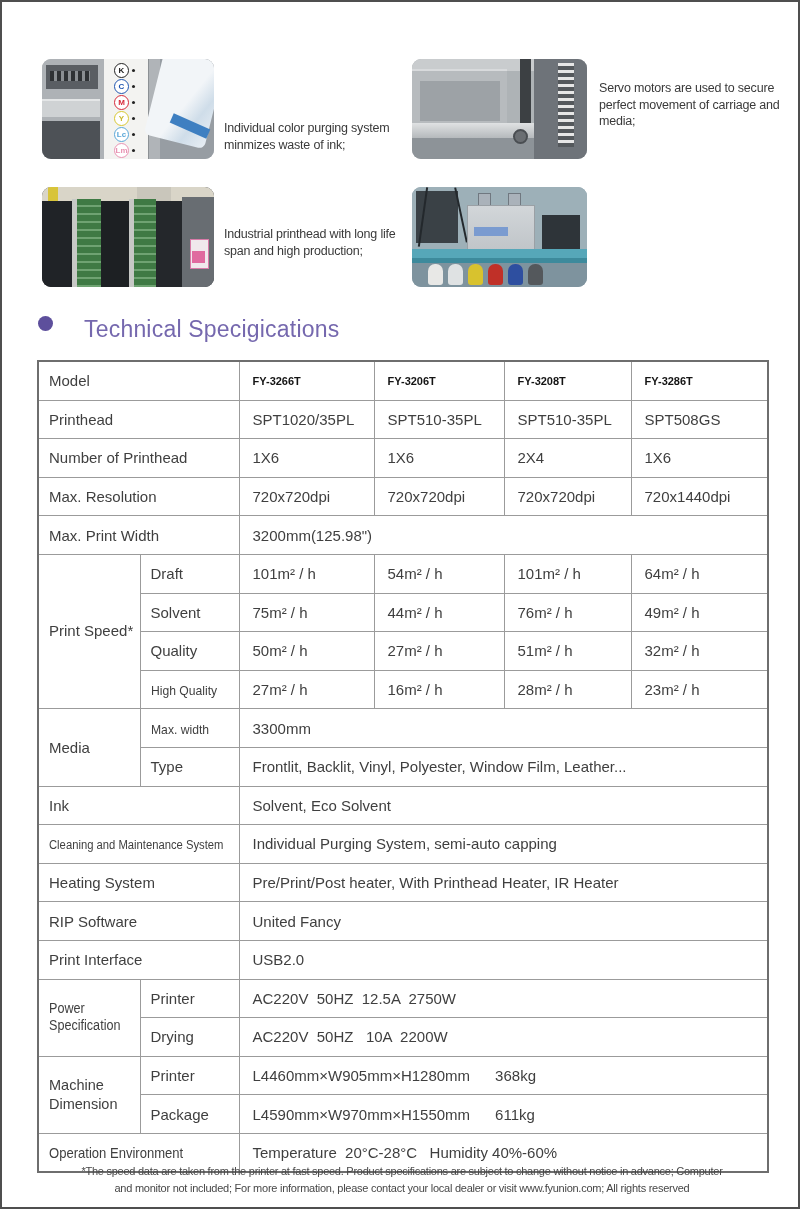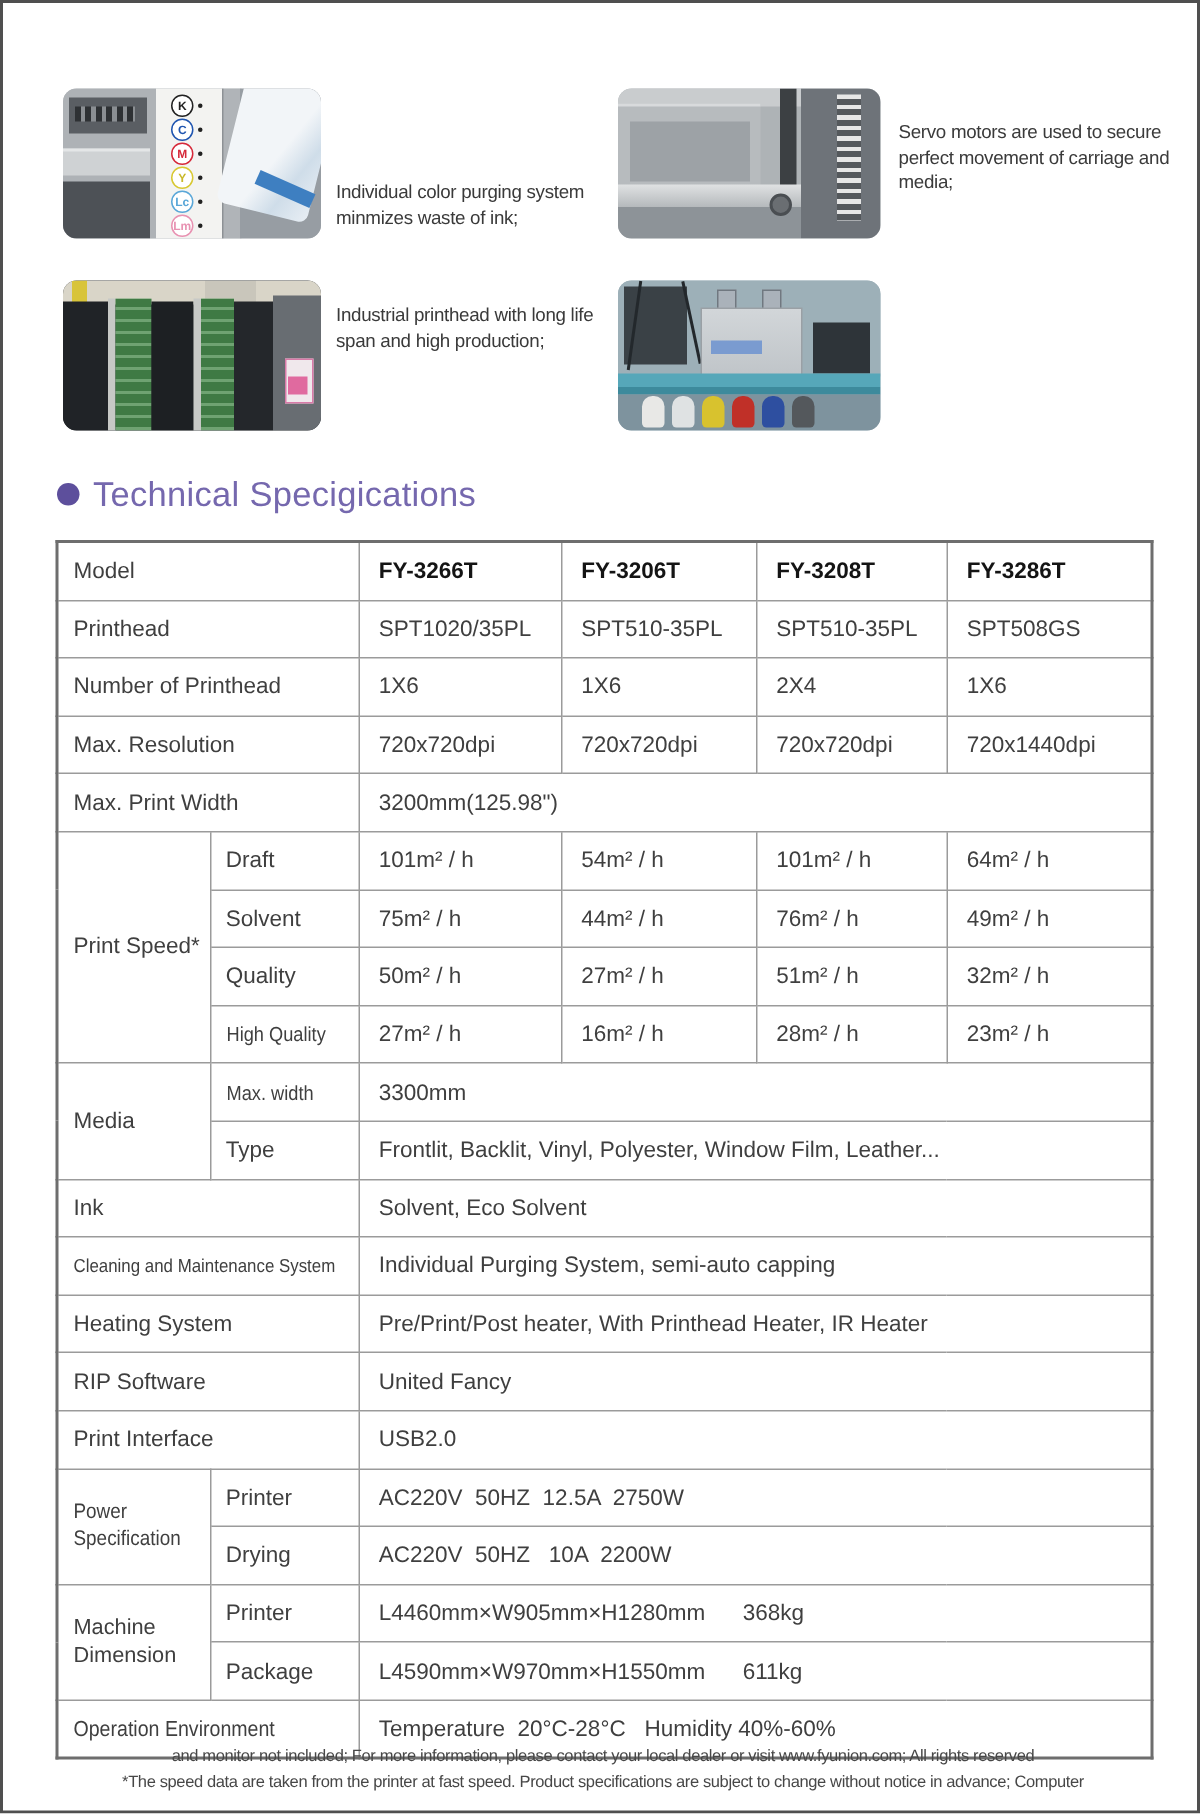--- a/index.html
+++ b/index.html
@@ -77,32 +77,32 @@
   .p4-bot{left:0;top:76px;width:175px;height:24px;background:#7e939e;}
   .bottle{position:absolute;top:77px;width:15px;height:21px;border-radius:7px 7px 3px 3px;}
   .bt1{left:16px;background:#e8e8e6;}
   .bt2{left:36px;background:#dfe2e3;}
   .bt3{left:56px;background:#d8c22e;}
   .bt4{left:76px;background:#c03028;}
   .bt5{left:96px;background:#2e4fa0;}
   .bt6{left:116px;background:#54585c;}
 
   
-  .heading{position:absolute;left:36px;top:314px;display:flex;align-items:center;}
+  .heading{position:absolute;left:36px;top:314px;display:flex;gap:22px;}
   .bullet{width:15px;height:15px;border-radius:50%;background:#5d4f9c;margin-right:9px;}
   .heading-text{font-size:23px;color:#7568ae;letter-spacing:0.2px;}
 
   
   .spec{position:absolute;left:35px;top:358px;width:730px;border-collapse:collapse;
         table-layout:fixed;font-size:15px;color:#3f3f3f;}
   .spec td{border:1px solid #9b9b9b;padding:0 0 0 10px;height:37.6px;vertical-align:middle;
            overflow:hidden;}
   .spec{border:2px solid #6e6e6e;}
   td.val{padding-left:13px;white-space:pre-wrap;}
-  td.model{font-weight:bold;color:#141414;font-size:15px;}
+  td.model{font-weight:bold;color:#141414;font-size:11px;}
   .cond{display:inline-block;transform:scaleX(0.9);transform-origin:left center;white-space:nowrap;}
   .small{font-size:12.5px;}
   .mid{font-size:13.5px;}
   .two{line-height:1.25;}
 
   
   .footer{position:absolute;left:28px;top:1161px;width:744px;text-align:center;
           font-size:11px;line-height:1.5;letter-spacing:-0.25px;color:#474747;}
 </style>
 </head>
@@ -150,21 +150,21 @@
     <div class="p3-e1"></div>
     <div class="p3-pcb1"></div>
     <div class="p3-s2"></div>
     <div class="p3-e2"></div>
     <div class="p3-pcb2"></div>
     <div class="p3-s3"></div>
     <div class="p3-gray"></div>
     <div class="p3-label"></div>
     <div class="p3-pink"></div>
   </div>
-  <div class="caption" style="left:222px;top:200px;width:178px;">Industrial printhead with long life span and high production;</div>
+  <div class="caption" style="left:222px;top:224px;width:178px;">Industrial printhead with long life span and high production;</div>
 
   <div class="photo" id="ph4">
     <div class="p4-wall"></div>
     <div class="p4-cluster"></div>
     <div class="p4-wire1"></div>
     <div class="p4-wire2"></div>
     <div class="p4-conn1"></div>
     <div class="p4-conn2"></div>
     <div class="p4-box"></div>
     <div class="p4-boxlabel"></div>
@@ -304,17 +304,17 @@
       <td colspan="4" class="val">L4590mm×W970mm×H1550mm      611kg</td>
     </tr>
     <tr>
       <td colspan="2"><span class="cond" style="font-size:14.5px;">Operation Environment</span></td>
       <td colspan="4" class="val">Temperature  20°C-28°C   Humidity 40%-60%</td>
     </tr>
   </tbody>
     </table>
 
   <div class="footer">
+    <div>*The speed data are taken from the printer at fast speed. Product specifications are subject to change without notice in advance; Computer</div>
     <div>and monitor not included; For more information, please contact your local dealer or visit www.fyunion.com; All rights reserved</div>
-    <div>*The speed data are taken from the printer at fast speed. Product specifications are subject to change without notice in advance; Computer</div>
   </div>
 
 </div>
 
 </body></html>

